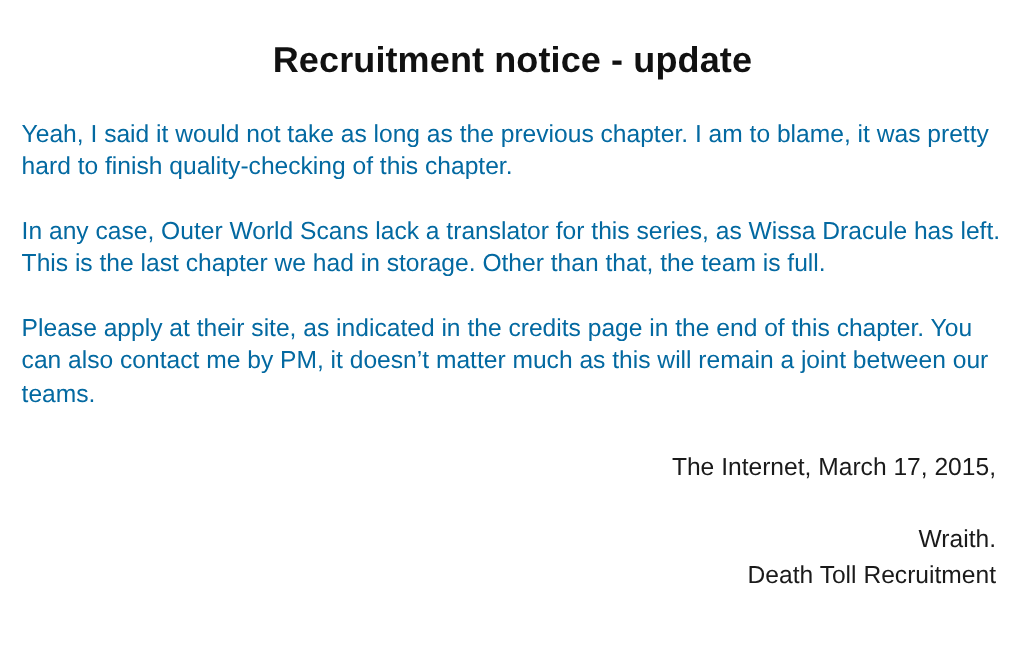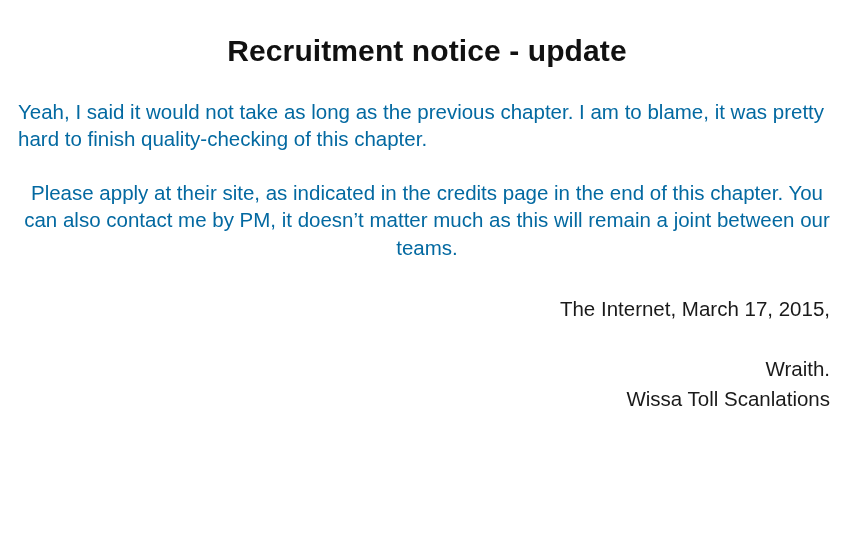--- a/index.html
+++ b/index.html
@@ -34,21 +34,20 @@
   }
   .para {
     font-size: 20.5px;
     line-height: 1.34;
     margin: 0 0 26px 0;
     color: #0369a1;
     max-width: 828px;
   }
   .para:last-child {
     margin-bottom: 0;
-    text-align: center;
   }
   .signoff {
     margin-top: 34px;
     text-align: right;
     font-size: 20.5px;
     line-height: 1.34;
     padding-right: 6px;
   }
   .signoff-date {
     margin-bottom: 32px;
@@ -62,22 +61,23 @@
 </style>
 </head>
 <body>
 
 <div class="page">
 
   <h1 class="notice-title">Recruitment notice - update</h1>
 
   <div class="body-block">
     <p class="para">Yeah, I said it would not take as long as the previous chapter. I am to blame, it was pretty hard to finish quality-checking of this chapter.</p>
+    <p class="para">In any case, Outer World Scans lack a translator for this series, as Wissa Dracule has left. This is the last chapter we had in storage. Other than that, the team is full.</p>
     <p class="para">Please apply at their site, as indicated in the credits page in the end of this chapter. You can also contact me by PM, it doesn’t matter much as this will remain a joint between our teams.</p>
   </div>
 
   <div class="signoff">
     <div class="signoff-date">The Internet, March 17, 2015,</div>
     <div class="signoff-name">Wraith.</div>
-    <div class="signoff-team">Wissa Toll Scanlations</div>
+    <div class="signoff-team">Death Toll Recruitment</div>
   </div>
 
 </div>
 
 </body></html>

